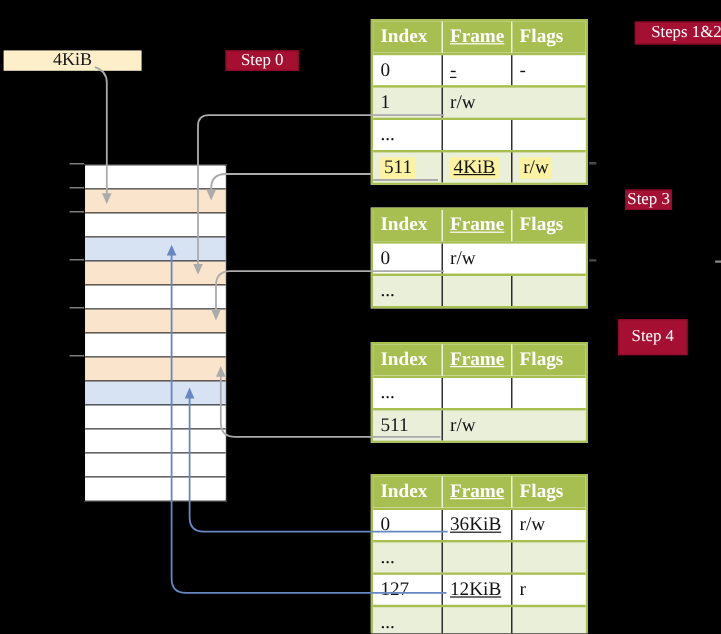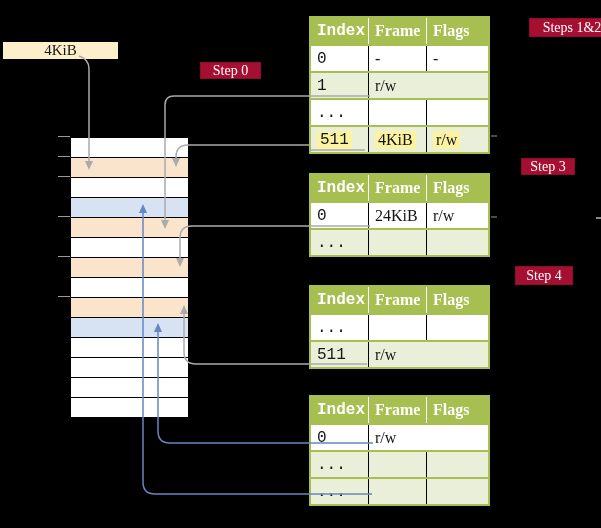--- a/index.html
+++ b/index.html
@@ -12,24 +12,24 @@
     position:absolute;left:3px;top:42px;width:115px;height:17px;
     background:#FCEFC9;color:#151515;font-size:15px;
     display:flex;align-items:center;justify-content:center;line-height:1;
   }
   
   .badge{
     position:absolute;background:#A50F32;border:1px solid #8E0C2A;color:#fff;
     font-size:14px;display:flex;align-items:center;justify-content:center;
     box-sizing:border-box;line-height:1;white-space:nowrap;
   }
-  #b-step0  {left:200px;top:42px; width:61px;height:17px;margin-top:20px;}
+  #b-step0  {left:188px;top:42px; width:61px;height:17px;}
   #b-steps12{left:529px;top:18px; width:86px;height:19px;}
-  #b-step3  {left:521px;top:158px;width:54px;height:17px;text-align:center;}
-  #b-step4  {left:515px;top:266px;width:58px;height:19px;}
+  #b-step3  {left:521px;top:158px;width:39px;height:17px;text-align:center;}
+  #b-step4  {left:515px;top:266px;width:58px;height:30px;}
   
   .memcol{
     position:absolute;left:70px;top:137px;width:119px;height:281px;
     box-sizing:border-box;border:1px solid #000;background:#fff;
   }
   .mem-row{height:19px;border-bottom:1px solid #000;}
   .mem-row:last-child{border-bottom:none;}
   .mem-row[data-kind="free"]{background:#ffffff;}
   .mem-row[data-kind="page-table"]{background:#FBE4CC;}
   .mem-row[data-kind="data-page"]{background:#D7E2F2;}
@@ -46,22 +46,22 @@
   .t-row{
     display:flex;height:27px;align-items:center;box-sizing:border-box;
     border-top:2px solid #A7BE50;background:#fff;
   }
   .t-row.shaded{background:#EAEFD9;}
   .t-cell{
     box-sizing:border-box;height:100%;display:flex;align-items:center;
     padding-left:6px;font-size:16px;color:#141414;border-left:1px solid #000;
     overflow:hidden;
   }
-  .t-cell:first-child{border-left:none;font-family:Liberation Mono, monospace;}
-  .c-index{width:57px;} .c-frame{width:58px;} .c-flags{flex:1;}
+  .t-cell:first-child{border-left:none;}
+  .c-index{width:57px;} .c-frame{width:58px;text-decoration:underline;} .c-flags{flex:1;}
   .t-cell span[data-hl="true"]{background:#FCF3A2;padding:0 3px;}
   
   svg.overlay{position:absolute;left:0;top:0;pointer-events:none;}
   .g-line{stroke:#ABABAB;stroke-width:1.5;fill:none;}
   .g-head{fill:#ABABAB;stroke:none;}
   .b-line{stroke:#6787C2;stroke-width:1.5;fill:none;}
   .b-head{fill:#6787C2;stroke:none;}
   .stub{stroke:#4a4a4a;stroke-width:2;fill:none;}
   .edge-mark{stroke:#888;stroke-width:2;fill:none;}
 </style>
@@ -175,23 +175,20 @@
           <span>Frame</span>
         </div>
       <div class="t-cell c-flags">
           <span>Flags</span>
         </div>
     </div>
     <div class="t-row">
       <div class="t-cell c-index">
           <span>0</span>
         </div>
-      <div class="t-cell c-frame">
-          <span>24KiB</span>
-        </div>
       <div class="t-cell c-flags">
           <span>r/w</span>
         </div>
     </div>
     <div class="t-row shaded">
       <div class="t-cell c-index">
           <span>...</span>
         </div>
       <div class="t-cell c-frame">
           <span></span>
@@ -244,33 +241,47 @@
           <span>Frame</span>
         </div>
       <div class="t-cell c-flags">
           <span>Flags</span>
         </div>
     </div>
     <div class="t-row">
       <div class="t-cell c-index">
           <span>0</span>
         </div>
+      <div class="t-cell c-frame">
+          <span>36KiB</span>
+        </div>
       <div class="t-cell c-flags">
           <span>r/w</span>
         </div>
     </div>
     <div class="t-row shaded">
       <div class="t-cell c-index">
           <span>...</span>
         </div>
       <div class="t-cell c-frame">
           <span></span>
         </div>
       <div class="t-cell c-flags">
           <span></span>
+        </div>
+    </div>
+    <div class="t-row">
+      <div class="t-cell c-index">
+          <span>127</span>
+        </div>
+      <div class="t-cell c-frame">
+          <span>12KiB</span>
+        </div>
+      <div class="t-cell c-flags">
+          <span>r</span>
         </div>
     </div>
     <div class="t-row shaded">
       <div class="t-cell c-index">
           <span>...</span>
         </div>
       <div class="t-cell c-frame">
           <span></span>
         </div>
       <div class="t-cell c-flags">

